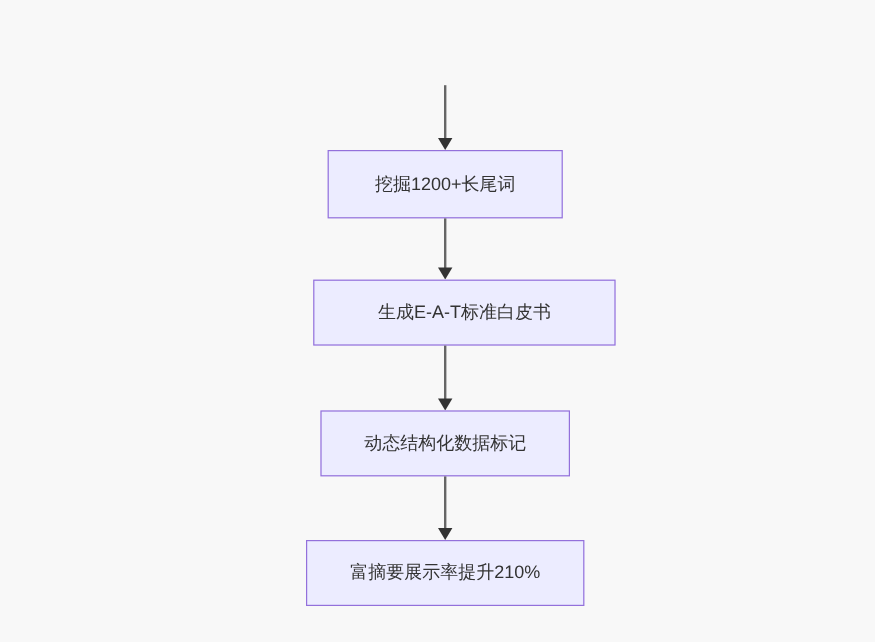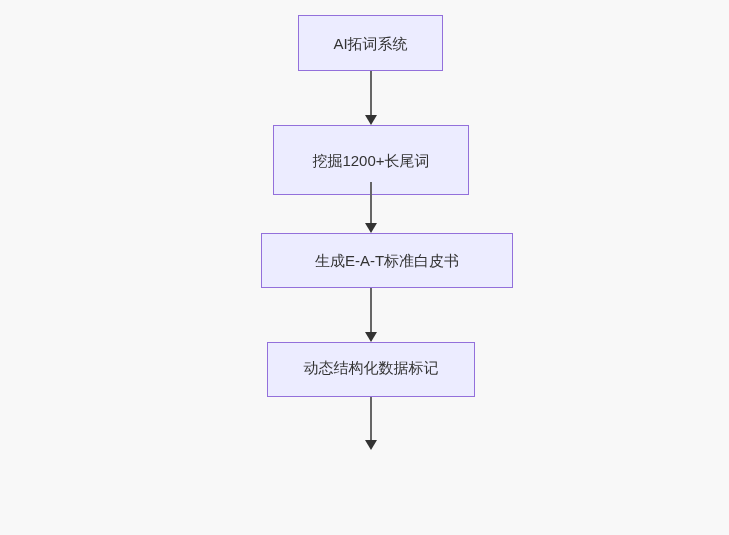--- a/index.html
+++ b/index.html
@@ -26,23 +26,23 @@
     color: var(--text, #333333);
     font-size: 15px;
     line-height: 1;
     display: flex;
     align-items: center;
     justify-content: center;
     text-align: center;
     white-space: nowrap;
   }
   .n1 { left: 298px; top: 15px;  width: 145px; height: 56px; }
-  .n2 { left: 273px; top: 125px; width: 196px; height: 70px; }
+  .n2 { left: 273px; top: 125px; width: 196px; height: 57px; }
   .n3 { left: 261px; top: 233px; width: 252px; height: 55px; }
-  .n4 { left: 267px; top: 342px; width: 208px; height: 55px; font-family: Liberation Mono, monospace; }
+  .n4 { left: 267px; top: 342px; width: 208px; height: 55px; }
   .n5 { left: 255px; top: 450px; width: 232px; height: 55px; }
 
   .edge {
     position: absolute;
     left: 371px;
     width: 12px;
     margin-left: -6px;
   }
   .e1 { top: 71px;  height: 54px; }
   .e2 { top: 182px; height: 51px; }
@@ -68,21 +68,20 @@
     border-left: 6px solid transparent;
     border-right: 6px solid transparent;
     border-top: 10px solid var(--edge-head, #333333);
   }
 </style>
 </head>
 <body>
 
 <div class="canvas">
 
-  <div class="node n1">AI拓词系统</div>
 
   <div class="edge e1">
     <div class="edge-line"></div>
     <div class="arrowhead"></div>
   </div>
 
   <div class="node n2">挖掘1200+长尾词</div>
 
   <div class="edge e2">
     <div class="edge-line"></div>
@@ -96,14 +95,15 @@
     <div class="arrowhead"></div>
   </div>
 
   <div class="node n4">动态结构化数据标记</div>
 
   <div class="edge e4">
     <div class="edge-line"></div>
     <div class="arrowhead"></div>
   </div>
 
+  <div class="node n5">富摘要展示率提升210%</div>
 
 </div>
 
 </body></html>

